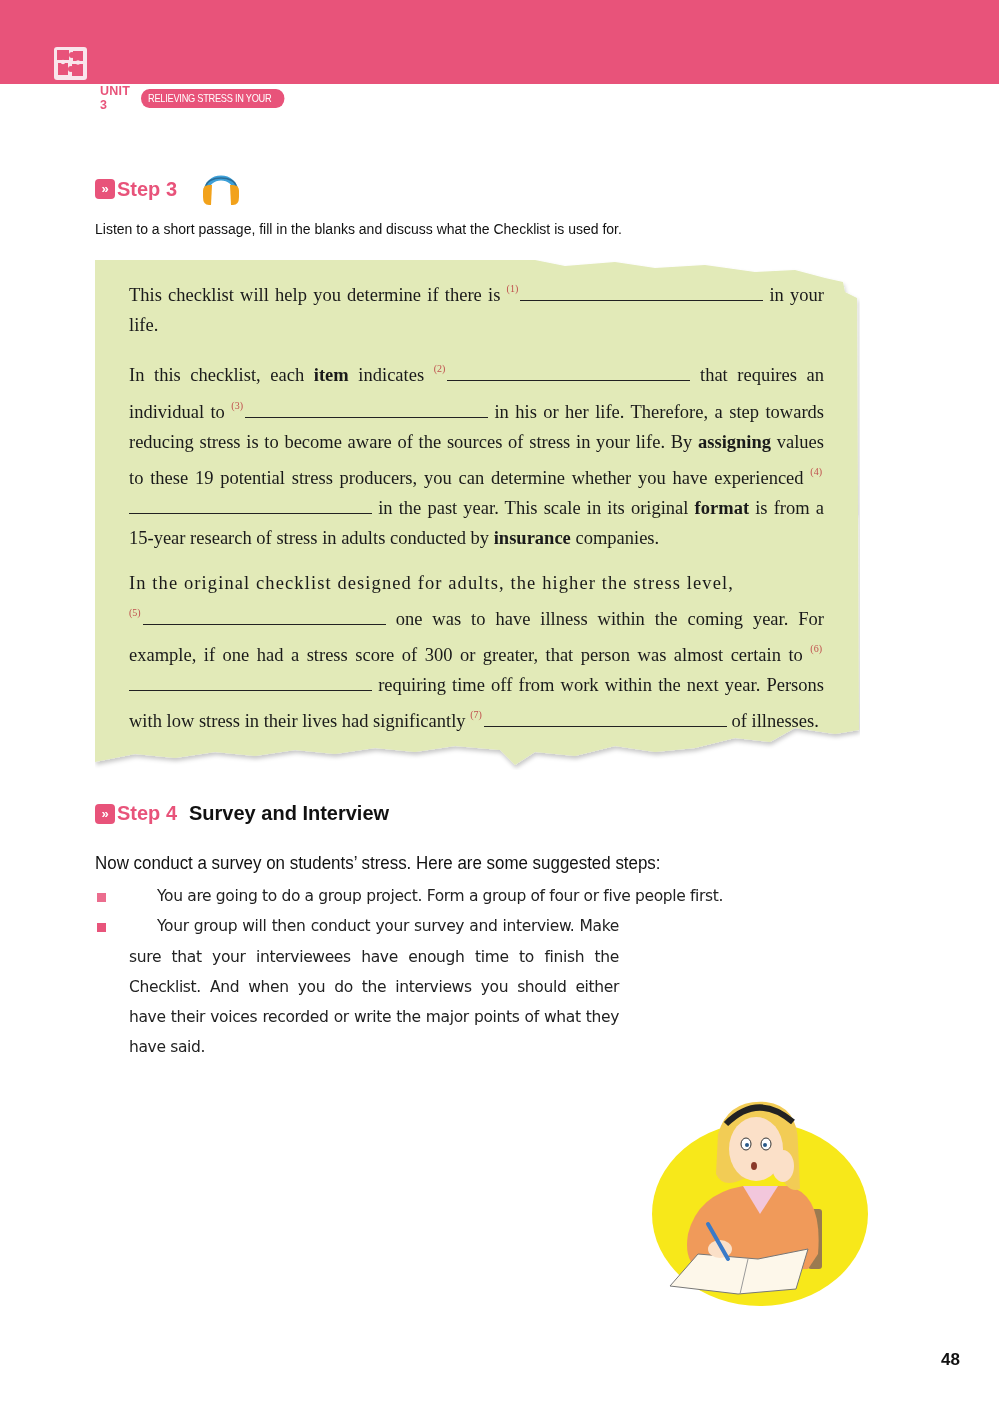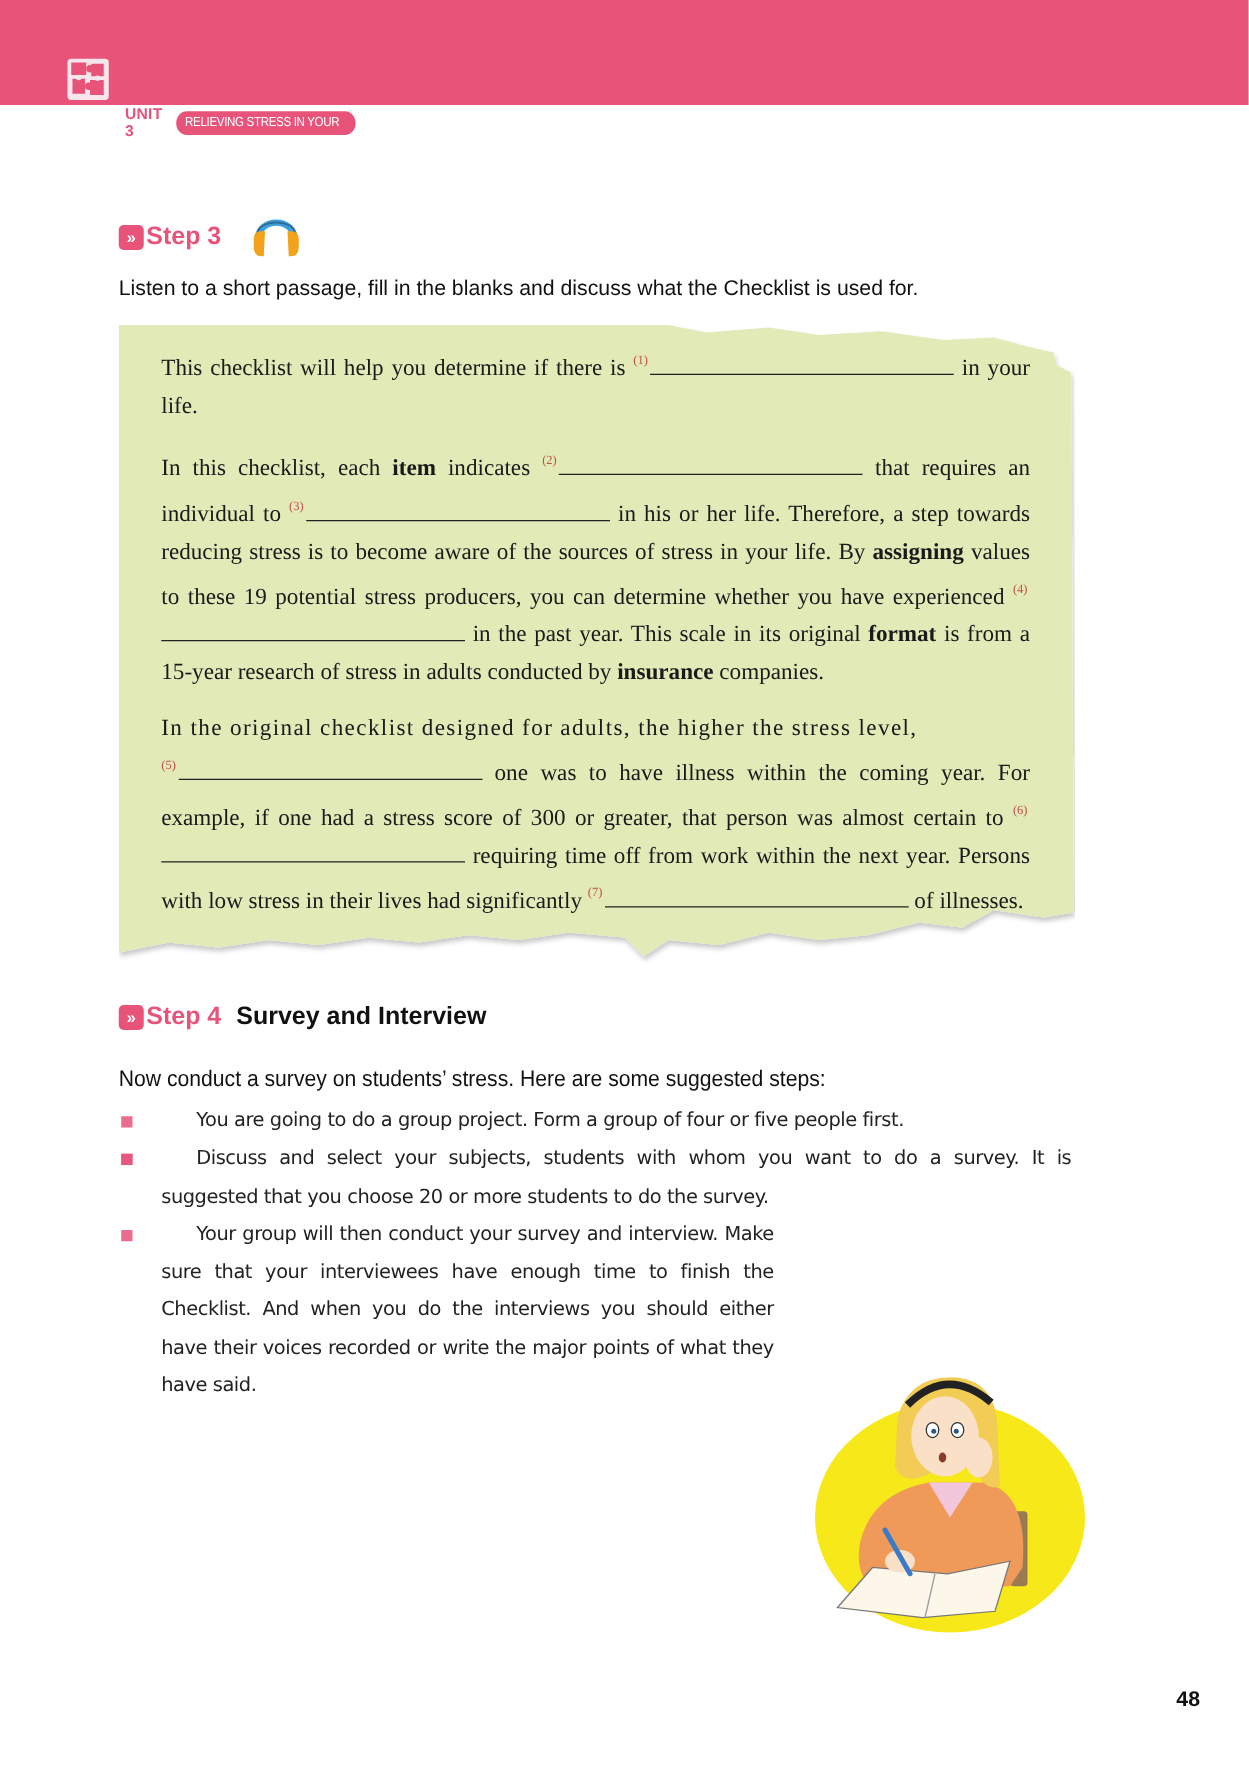--- a/index.html
+++ b/index.html
@@ -35,21 +35,21 @@
     width: 20px; height: 20px; background: #e8537a; border-radius: 4px; color: #fff;
     font-size: 13px; line-height: 20px; text-align: center; font-weight: bold; margin-right: 2px;
   }
   .step-num { color: #e8537a; font-weight: bold; font-size: 20px; margin-right: 12px; text-align: right; }
   .step-title { font-weight: bold; font-size: 20px; color: #111; }
   #step3 { top: 167px; }
   #step4 { top: 802px; }
   .headphones { margin-left: 10px; }
 
   .instruction {
-    position: absolute; left: 95px; font-size: 17px; color: #111;
+    position: absolute; left: 95px; font-size: 14px; color: #111;
   }
   #inst3 { top: 221px; }
 
   .paper {
     position: absolute; left: 95px; top: 260px; width: 765px; height: 510px;
   }
   .paper svg { position: absolute; left: 0; top: 0; }
   .passage {
     position: absolute; left: 34px; top: 14px; width: 695px;
     font-family: "Liberation Serif", serif; font-size: 18.5px; line-height: 30.2px; color: #1a1a1a;
@@ -146,21 +146,21 @@
 <div class="step-heading" id="step4">
   <span class="step-chevron">»</span>
   <span class="step-num">Step 4</span>
   <span class="step-title">Survey and Interview</span>
 </div>
 <div class="survey-intro">Now conduct a survey on students’ stress. Here are some suggested steps:</div>
 
 <ul class="survey-list">
   <li><span class="bullet"></span><span class="txt">You are going to do a group project. Form a group of four or five people first.</span></li>
   <li><span class="bullet"></span></li>
-  <li><span class="bullet"></span><span class="txt">Discuss and select your subjects, students with whom you want to do a survey. It is suggested that you choose 20 or more students to do the survey.</span></li>
+  <li><span class="bullet"></span></li>
   <li class="narrow" style="width:490px"><span class="bullet"></span><span class="txt">Your group will then conduct your survey and interview. Make sure that your interviewees have enough time to finish the Checklist. And when you do the interviews you should either have their voices recorded or write the major points of what they have said.</span></li>
 </ul>
 
 <div class="illustration">
   <svg width="225" height="218" viewBox="0 0 225 218">
     <ellipse cx="112" cy="120" rx="108" ry="92" fill="#f7e81a"></ellipse>
 
     <rect x="160" y="115" width="14" height="60" rx="3" fill="#9a7a50"></rect>
 
     <path d="M40 140 Q50 100 95 92 L140 92 Q175 100 170 160 L160 175 L55 178 Q35 170 40 140 Z" fill="#f09a5a"></path>

